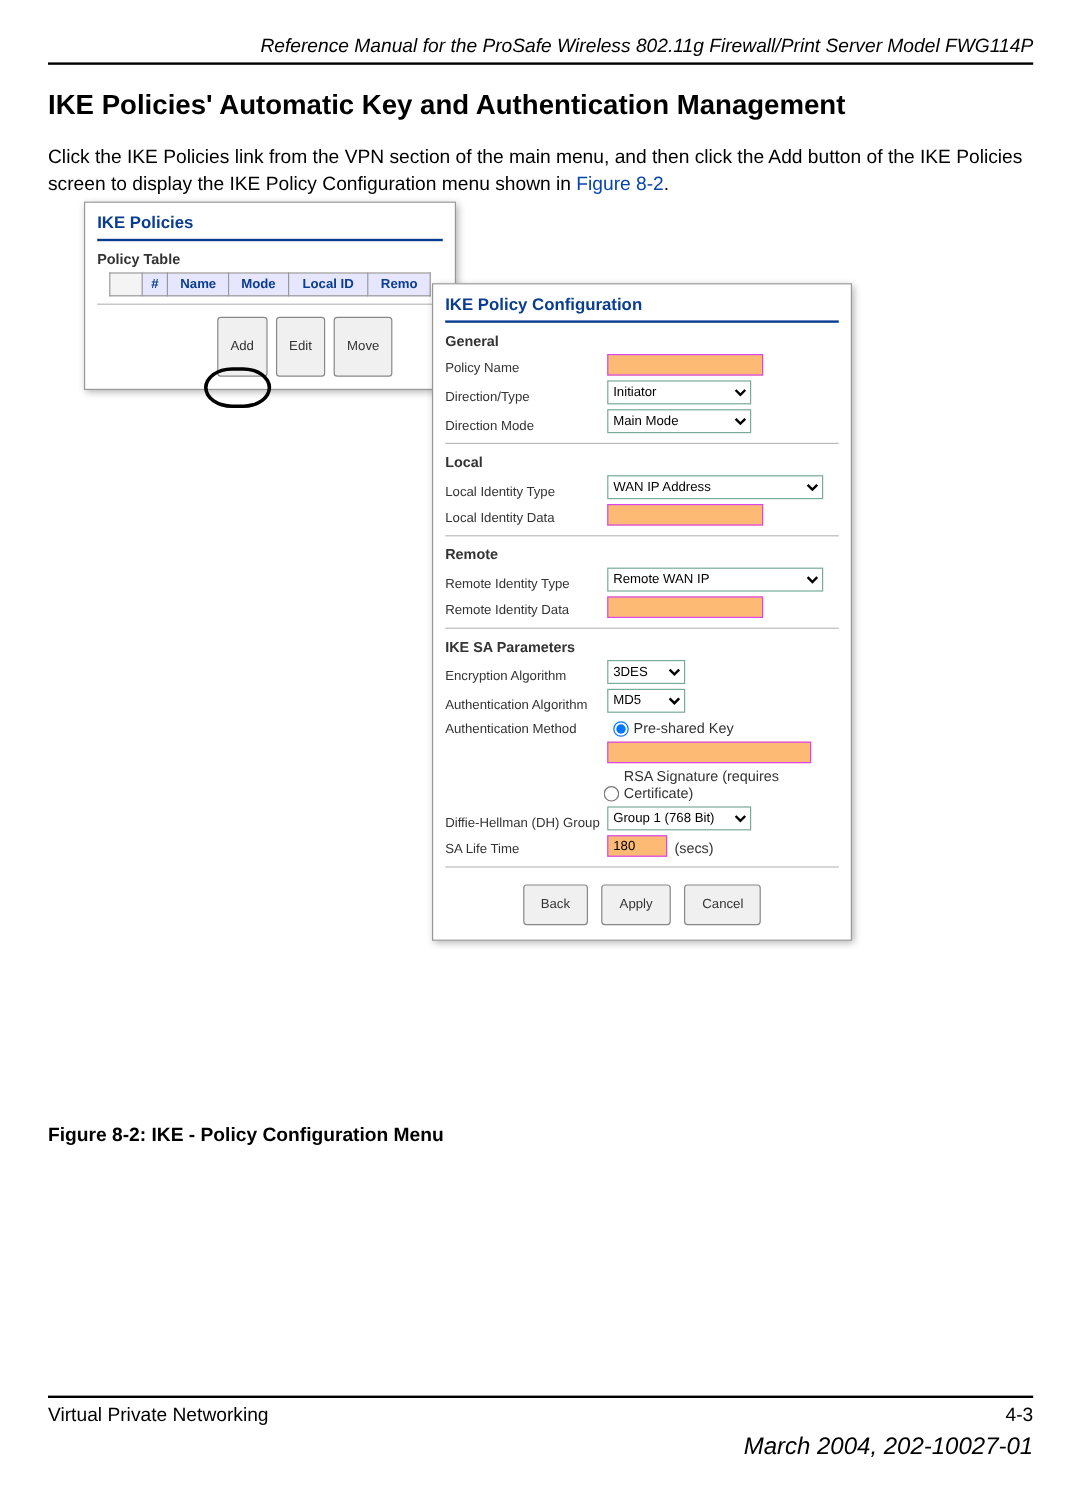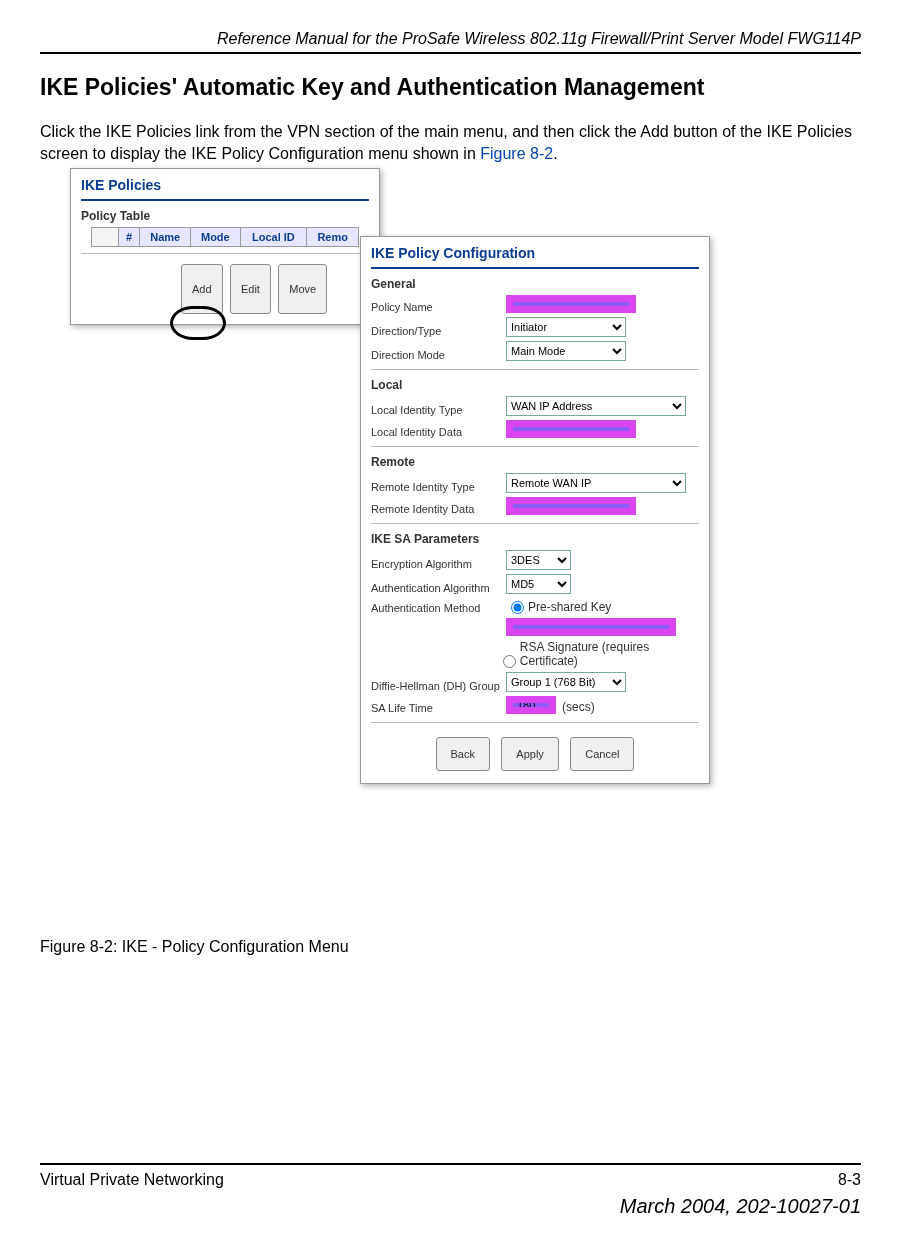--- a/index.html
+++ b/index.html
@@ -20,30 +20,30 @@
 .ike-policies .tbl th:first-child{background:#f4f4f4;color:#333;width:16px}
 .btn{display:inline-block;background:#f0f0f0;border:1px solid #888;border-radius:3px;padding:16px 10px;font-size:11px;text-align:center;line-height:16px}
 .btn-row{margin:10px 0 0 10px}
 .btn-row .btn{margin-right:4px}
 .circle-add{position:absolute;left:100px;top:138px;width:50px;height:28px;border:3px solid #000;border-radius:50%/60%;pointer-events:none}
 .config-panel{left:290px;top:68px;width:350px;padding-bottom:12px}
 .config-body{padding:0 10px}
 .sep{border-top:1px solid #bbb;margin:8px 0}
 .row{display:flex;align-items:flex-end;margin:4px 0}
 .row .lbl{width:135px;font-size:11px}
-.txt{border:7px solid #d946ef;background:#8b5cf6;height:18px;width:130px;box-sizing:border-box;padding:0 4px;font-size:11px}
+.txt{border:1px solid #d946ef;background:#fdba74;height:18px;width:130px;box-sizing:border-box;padding:0 4px;font-size:11px}
 .txt.sm{width:50px}
 .sel{border:1px solid #7a9;background:#fff;height:20px;font-size:11px;padding:0 0}
 .sel.w120{width:120px}
 .sel.w180{width:180px}
 .sel.w70{width:65px}
 .radio{margin-right:4px}
 .btn-row-center{text-align:center;margin-top:14px}
 .btn-row-center .btn{margin:0 4px;padding:8px 14px}
-.caption{font-weight:normal;font-size:16px;margin-top:8px;}
+.caption{font-weight:bold;font-size:16px;margin-top:8px;}
 .footer{position:absolute;left:40px;right:40px;bottom:28px}
 .footer .hr{margin:0 0 6px 0}
 .footer-row{display:flex;justify-content:space-between;font-size:16px}
 .footer-date{text-align:right;font-style:italic;font-size:20px;margin-top:6px}
 </style>
 </head>
 <body>
 
 <div class="page">
   <div class="running-header">Reference Manual for the ProSafe Wireless 802.11g  Firewall/Print Server Model FWG114P</div>
@@ -167,17 +167,17 @@
       </div>
     </div>
   </div>
 
   <div class="caption">Figure 8-2:  IKE - Policy Configuration Menu</div>
 
   <div class="footer">
     <hr class="hr">
     <div class="footer-row">
       <span>Virtual Private Networking</span>
-      <span>8-3</span>
+      <span>4-3</span>
     </div>
     <div class="footer-date">March 2004, 202-10027-01</div>
   </div>
 </div>
 
 </body></html>

